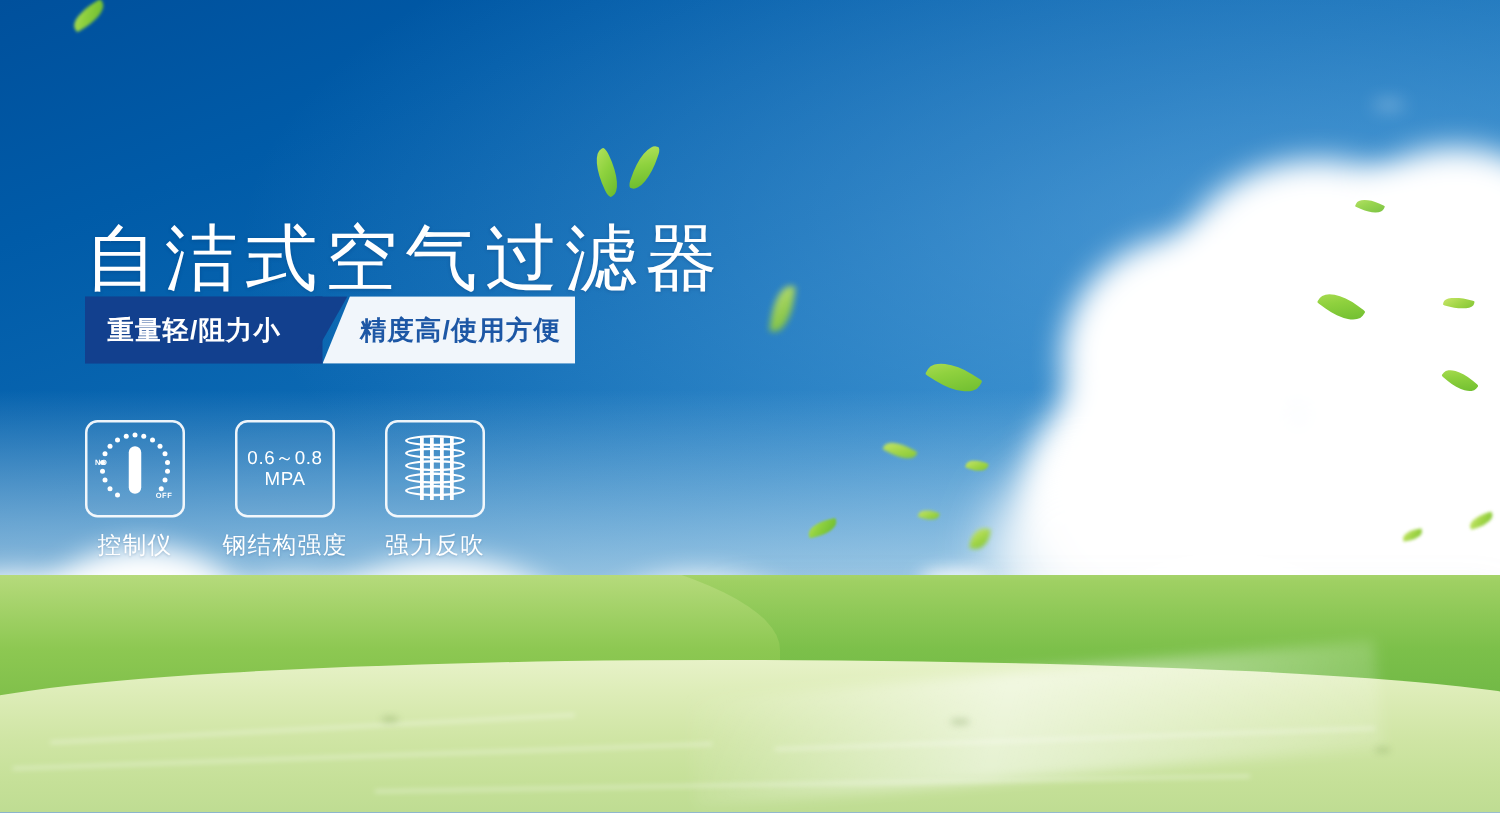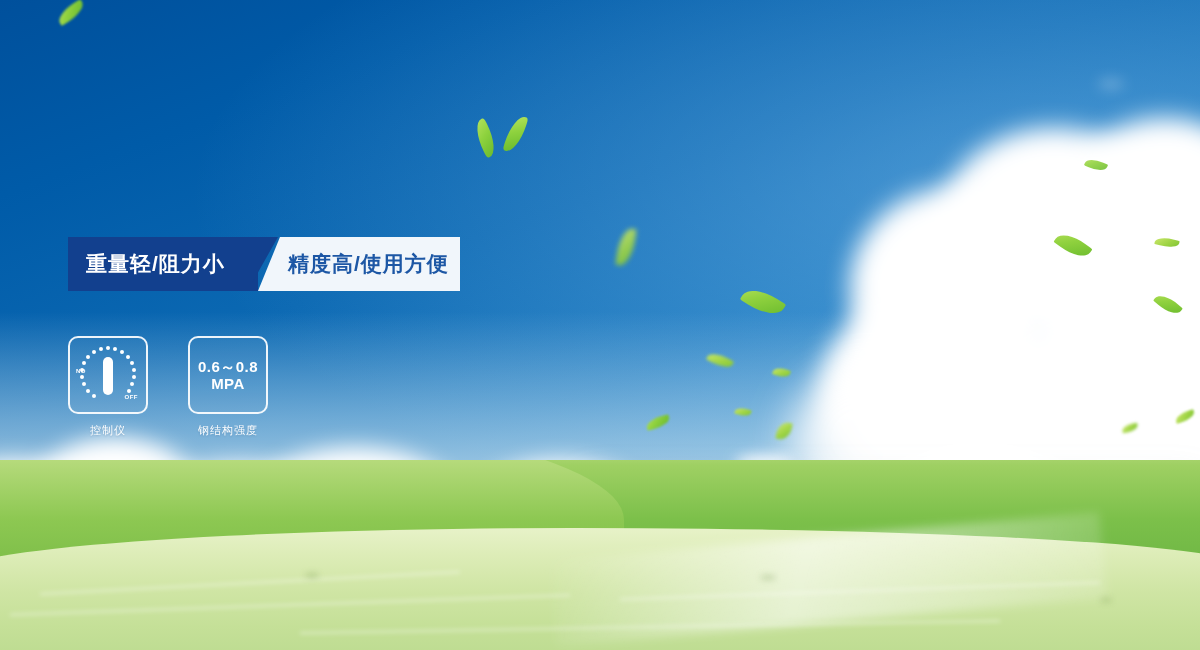--- a/index.html
+++ b/index.html
@@ -164,24 +164,24 @@
     border:2px solid rgba(255,255,255,.92);
     border-radius:10px;
     display:flex;flex-direction:column;
     align-items:center;justify-content:center;
     color:#ffffff;
     position:relative;
     background:rgba(255,255,255,.04);
   }
   .feat-text{
     font-size:15px;line-height:1.16;text-align:right;
-    letter-spacing:.5px;font-weight:700;
+    letter-spacing:.5px;font-weight:400;
   }
   .feat-label{
-    margin-top:9px;color:#ffffff;font-size:11px;
+    margin-top:9px;color:#ffffff;font-size:19px;
     letter-spacing:1px;white-space:nowrap;text-align:center;
     text-shadow:0 1px 2px rgba(0,50,100,.2);
   }
   .feat-wide{width:92px;}
   .feat-wide .feat-box{width:80px;}
 
   
   .gauge{position:relative;width:62px;height:58px;}
   .gauge .dot{position:absolute;width:4px;height:4px;border-radius:50%;background:#fff;}
   .gauge .needle{
@@ -285,20 +285,21 @@
   <div class="leaf pale" style="left:1155px;top:238px;width:24px;height:9px;transform:rotate(14deg);"></div>
   <div class="leaf" style="left:1154px;top:298px;width:28px;height:13px;transform:rotate(40deg);"></div>
   <div class="leaf" style="left:1085px;top:160px;width:22px;height:10px;transform:rotate(24deg);opacity:.9;"></div>
   <div class="leaf pale" style="left:1175px;top:412px;width:20px;height:9px;transform:rotate(-18deg);filter:blur(1.2px);"></div>
   <div class="leaf pale" style="left:1122px;top:424px;width:16px;height:8px;transform:rotate(-10deg);filter:blur(1.4px);"></div>
 
   <div class="sprout">
     <span class="lf l"></span>
     <span class="lf r"></span>
   </div>
+  <h1 class="title">自洁式空气过滤器</h1>
 
   <div class="subbar">
     <div class="sub-left">重量轻/阻力小</div>
     <div class="sub-right">精度高/使用方便</div>
   </div>
   <div class="sub-wedge" style="left:252px;top:237px;"></div>
 
   <div class="features">
 
     <div class="feat">
@@ -331,18 +332,34 @@
     </div>
 
     <div class="feat">
       <div class="feat-box">
         <div class="feat-text">0.6～0.8</div>
         <div class="feat-text">MPA</div>
       </div>
       <div class="feat-label">钢结构强度</div>
     </div>
 
+    <div class="feat">
+      <div class="feat-box">
+        <div class="coil">
+          <span class="ring" style="top:2px;"></span>
+          <span class="ring" style="top:12px;"></span>
+          <span class="ring" style="top:22px;"></span>
+          <span class="ring" style="top:32px;"></span>
+          <span class="ring" style="top:42px;"></span>
+          <span class="bar" style="left:12px;"></span>
+          <span class="bar" style="left:20px;"></span>
+          <span class="bar" style="left:28px;"></span>
+          <span class="bar" style="left:36px;"></span>
+        </div>
+      </div>
+      <div class="feat-label">强力反吹</div>
+    </div>
 
 
 
   </div>
 
 </div>
 
 </body></html>

